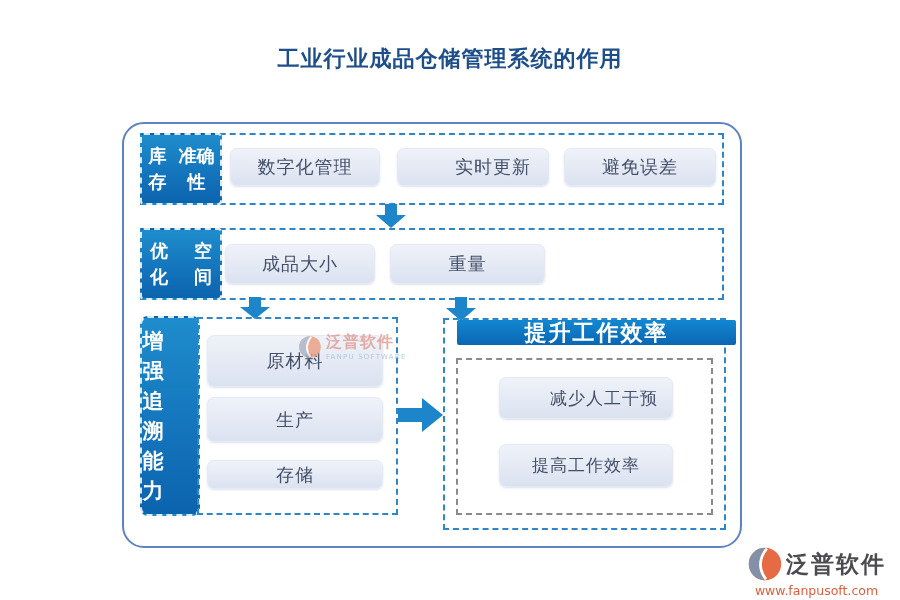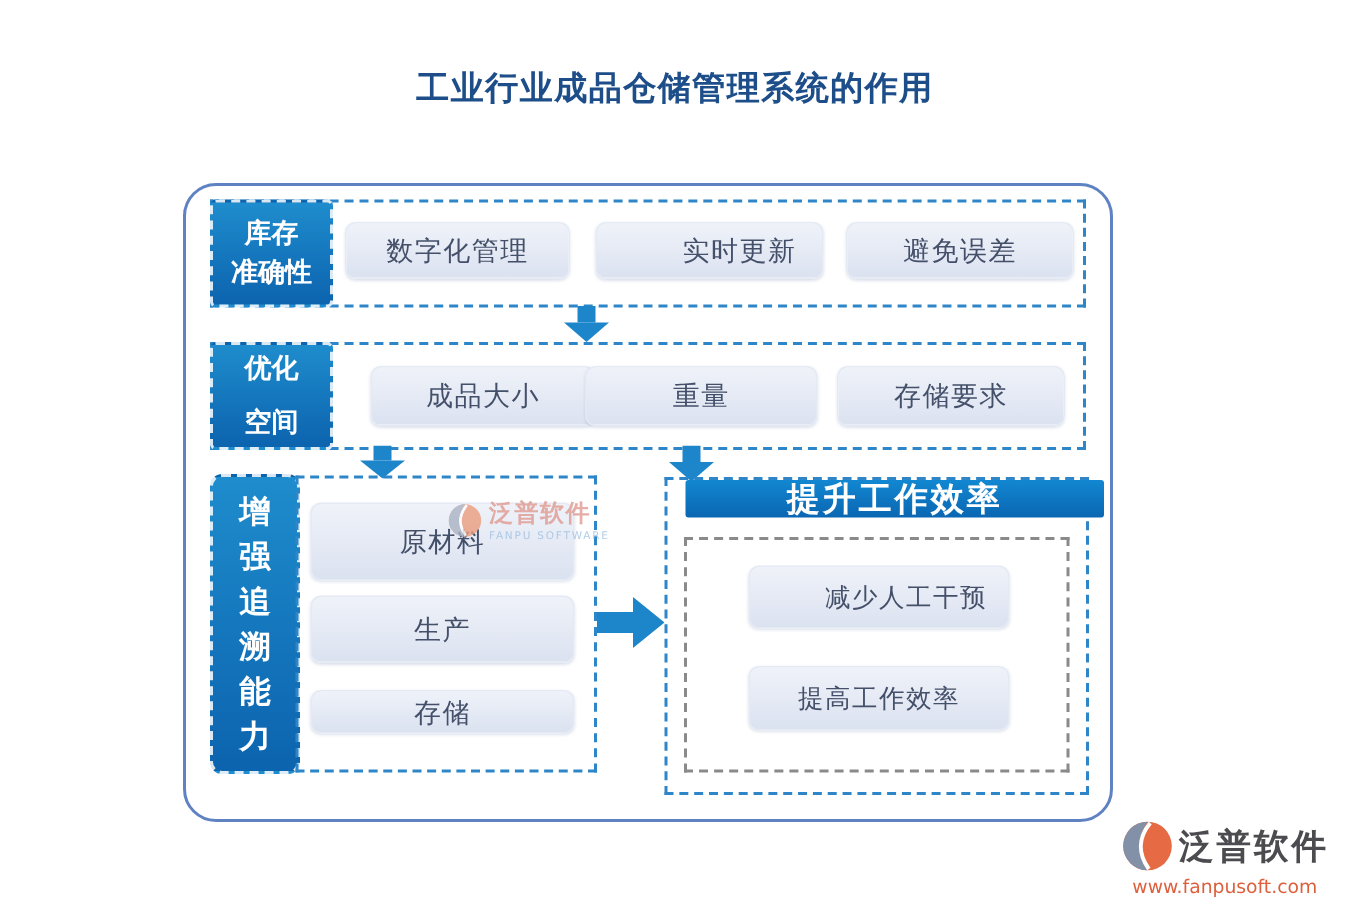--- a/index.html
+++ b/index.html
@@ -13,41 +13,41 @@
   .outer { position:absolute; left:122px; top:122px; width:620px; height:426px;
     border:2px solid #5f82c2; border-radius:22px; }
 
   .dash-blue { position:absolute; border:2px dashed #2e86c8; background:transparent; }
   .dash-gray { position:absolute; border:2px dashed #8a8a8a; }
 
   .row1-box { left:140px; top:133px; width:584px; height:72px; }
   .row2-box { left:140px; top:228px; width:584px; height:72px; }
   .row3-box { left:197px; top:317px; width:201px; height:198px; }
 
-  .blue-label { position:absolute; display:flex; flex-direction:column;
-    align-items:center; justify-content:center;
+  .blue-label { position:absolute; display:flex; flex-direction:row;
+    align-items:center; justify-content:space-between;
     background:linear-gradient(180deg,#1e8ccd 0%,#0c63ae 100%);
     border:2px dashed rgba(255,255,255,0.85); border-radius:4px;
     color:#ffffff; font-weight:bold; font-size:18px; line-height:1.45; text-align:center; }
   .label-r1 { left:140px; top:133px; width:82px; height:72px; }
   .label-r2 { left:140px; top:228px; width:82px; height:72px;gap:10px; }
   .label-r3 { left:140px; top:316px; width:60px; height:200px; border-radius:8px;
     font-size:21px; line-height:30px; }
   .label-r3 .v-text { width:22px; word-break:break-all; text-align:center; }
 
   .chip { position:absolute; display:flex; align-items:center; justify-content:center;
     background:linear-gradient(180deg,#eff2f9 0%,#dbe2f0 100%);
     border:1px solid #e4e9f4; border-radius:7px;
     color:#44506a; font-size:18px; letter-spacing:1px;
     box-shadow:0 1px 2px rgba(120,140,180,0.25); }
 
   .c-r1-1 { left:230px; top:148px; width:150px; height:38px; }
   .c-r1-2 { left:397px; top:148px; width:152px; height:38px;padding-left:40px; }
   .c-r1-3 { left:564px; top:148px; width:152px; height:38px; }
-  .c-r2-1 { left:225px; top:244px; width:150px; height:40px;margin-left:22px; }
+  .c-r2-1 { left:225px; top:244px; width:150px; height:40px; }
   .c-r2-2 { left:390px; top:244px; width:155px; height:40px; }
   .c-r2-3 { left:558px; top:244px; width:152px; height:40px; }
   .c-r3-1 { left:207px; top:335px; width:176px; height:52px; }
   .c-r3-2 { left:207px; top:397px; width:176px; height:45px; }
   .c-r3-3 { left:207px; top:460px; width:176px; height:29px; }
   .c-rp-1 { left:499px; top:377px; width:174px; height:42px; font-size:17px;padding-left:36px; }
   .c-rp-2 { left:499px; top:444px; width:174px; height:43px; font-size:17px; }
 
   .arrow { position:absolute; }
   .a1 { left:376px; top:204px; }
@@ -97,21 +97,20 @@
     <polygon points="0,11 30,11 15,24" fill="#1d85ca"></polygon>
   </svg>
 
   <div class="dash-blue row2-box"></div>
   <div class="blue-label label-r2">
     <span>优化</span>
     <span>空间</span>
   </div>
   <div class="chip c-r2-1">成品大小</div>
   <div class="chip c-r2-2">重量</div>
-  <div class="chip c-r2-3">存储要求</div>
 
   <svg class="arrow a2" width="30" height="22" viewBox="0 0 30 22">
     <rect x="9" y="0" width="12" height="10" fill="#1d85ca"></rect>
     <polygon points="0,10 30,10 15,22" fill="#1d85ca"></polygon>
   </svg>
   <svg class="arrow a3" width="30" height="24" viewBox="0 0 30 24">
     <rect x="9" y="0" width="12" height="11" fill="#1d85ca"></rect>
     <polygon points="0,11 30,11 15,24" fill="#1d85ca"></polygon>
   </svg>
 

